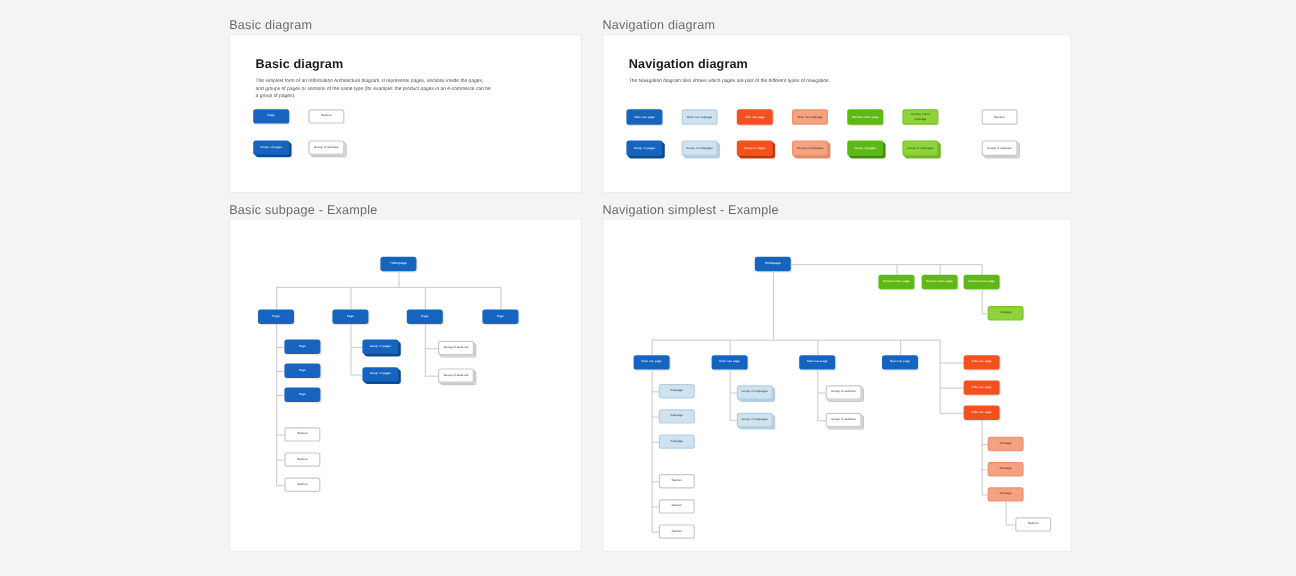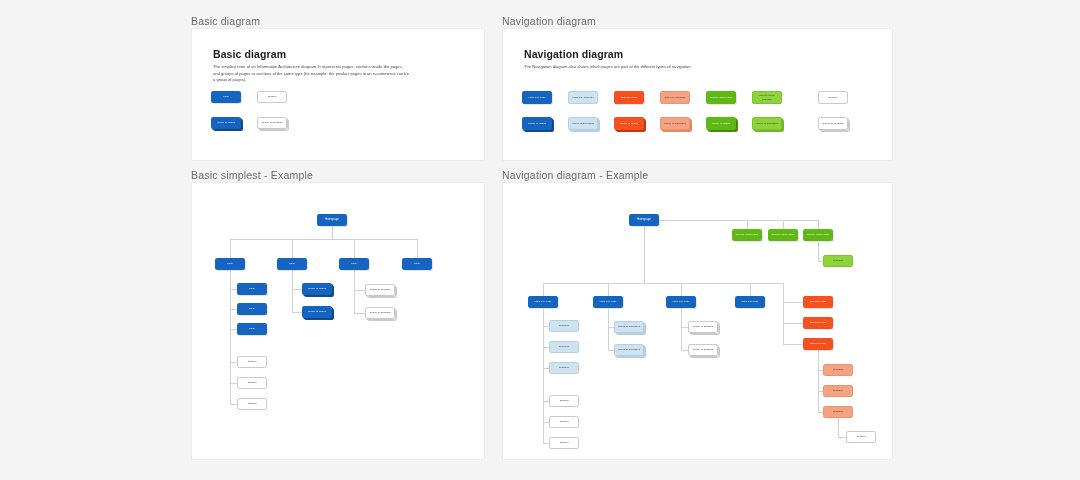--- a/index.html
+++ b/index.html
@@ -83,22 +83,22 @@
   .lnh{height:.5px;}
   .lnv{width:.5px;}
 </style>
 </head>
 <body>
 
 <div class="stage">
 
   <div class="panel-title" style="left:191px;top:15px;">Basic diagram</div>
   <div class="panel-title" style="left:502px;top:15px;">Navigation diagram</div>
-  <div class="panel-title" style="left:191px;top:169px;">Basic simplest - Example</div>
-  <div class="panel-title" style="left:502px;top:169px;">Navigation diagram - Example</div>
+  <div class="panel-title" style="left:191px;top:169px;">Basic subpage - Example</div>
+  <div class="panel-title" style="left:502px;top:169px;">Navigation simplest - Example</div>
 
   <div class="card" style="left:191px;top:28px;width:294px;height:133px;">
     <div class="legend-h" style="left:21px;top:19px;">Basic diagram</div>
     <div class="legend-p" style="left:21px;top:35px;width:196px;">The simplest form of an Information Architecture diagram. It represents pages, sections inside the pages, and groups of pages or sections of the same type (for example: the product pages in an e-commerce can be a group of pages).</div>
     <div class="legend-grid" style="left:19px;top:62px;" id="basic-legend-grid">
         <div style="position: absolute; left: 0px; top: 0px; width: 30px; height: 12px;">
           <div class="node n-blue" style="position: absolute; left: 0px; top: 0px; width: 30px; height: 12px;">Page</div>
         </div>
         <div style="position: absolute; left: 46px; top: 0px; width: 30px; height: 12px;">
           <div class="node n-white" style="position: absolute; left: 0px; top: 0px; width: 30px; height: 12px;">Section</div>

